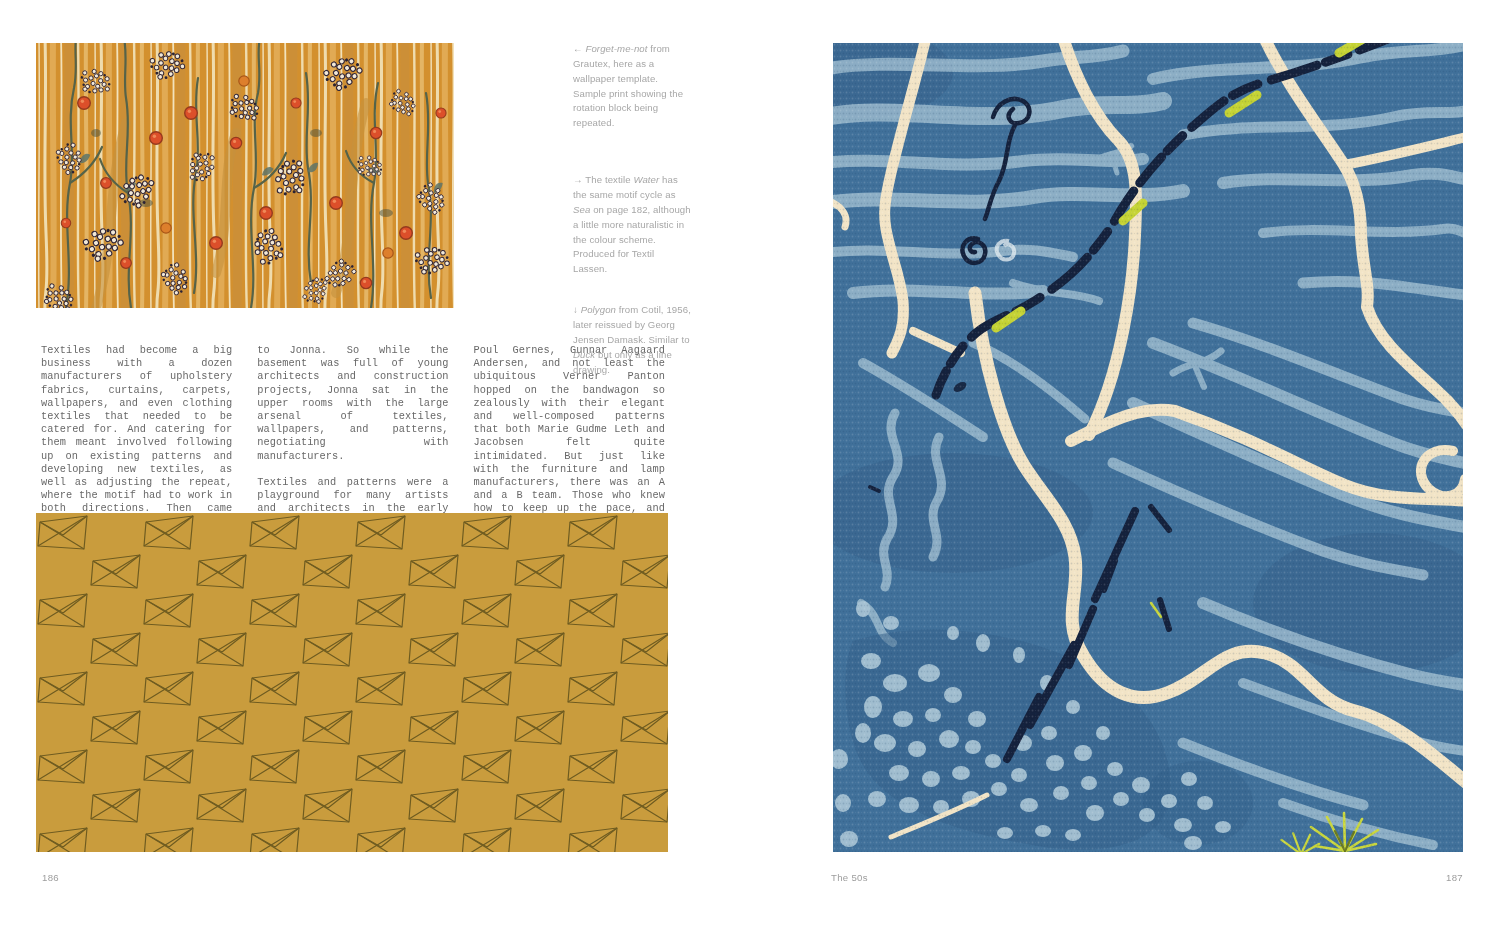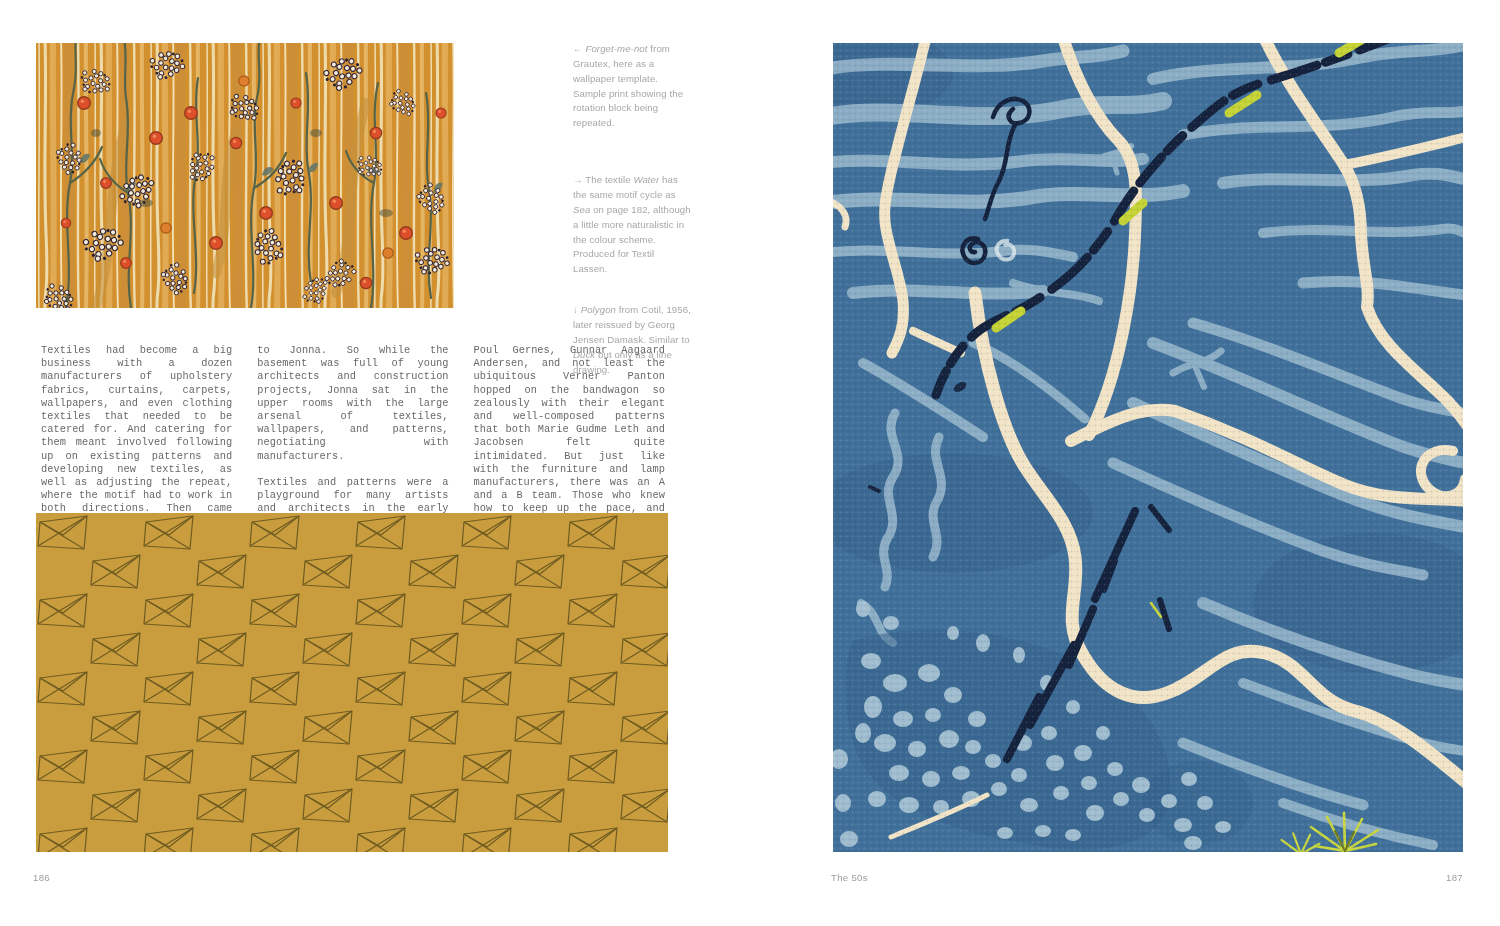--- a/index.html
+++ b/index.html
@@ -18,21 +18,21 @@
   .caption-col .cap.gap-lg{margin-top:26px;}
   .caption-col i{}
   .bodycols{
     position:absolute;left:33px;top:336px;width:640px;display:flex;gap:9px;
     color:#686868;font-size:10.3px;line-height:13.2px;
   }
   .bcol{width:207.3px;}
   .bcol p{margin:8px;text-align:justify;letter-spacing:.05px;font-family:Liberation Mono, monospace;}
   .bcol p + p{margin-top:13px;}
   .footer-item{position:absolute;top:872px;font-size:9.6px;color:#9d9d9d;letter-spacing:.3px;}
-  .pn-left{left:33px;}
+  .pn-left{left:42px;}
   .ft-title{left:831px;}
   .pn-right{right:37px;}
 </style>
 </head>
 <body>
 
 <div class="spread">
 
   <figure class="fig" style="left:36px;top:43px;margin:0;">
     <svg width="418" height="265" viewBox="0 0 418 265">

